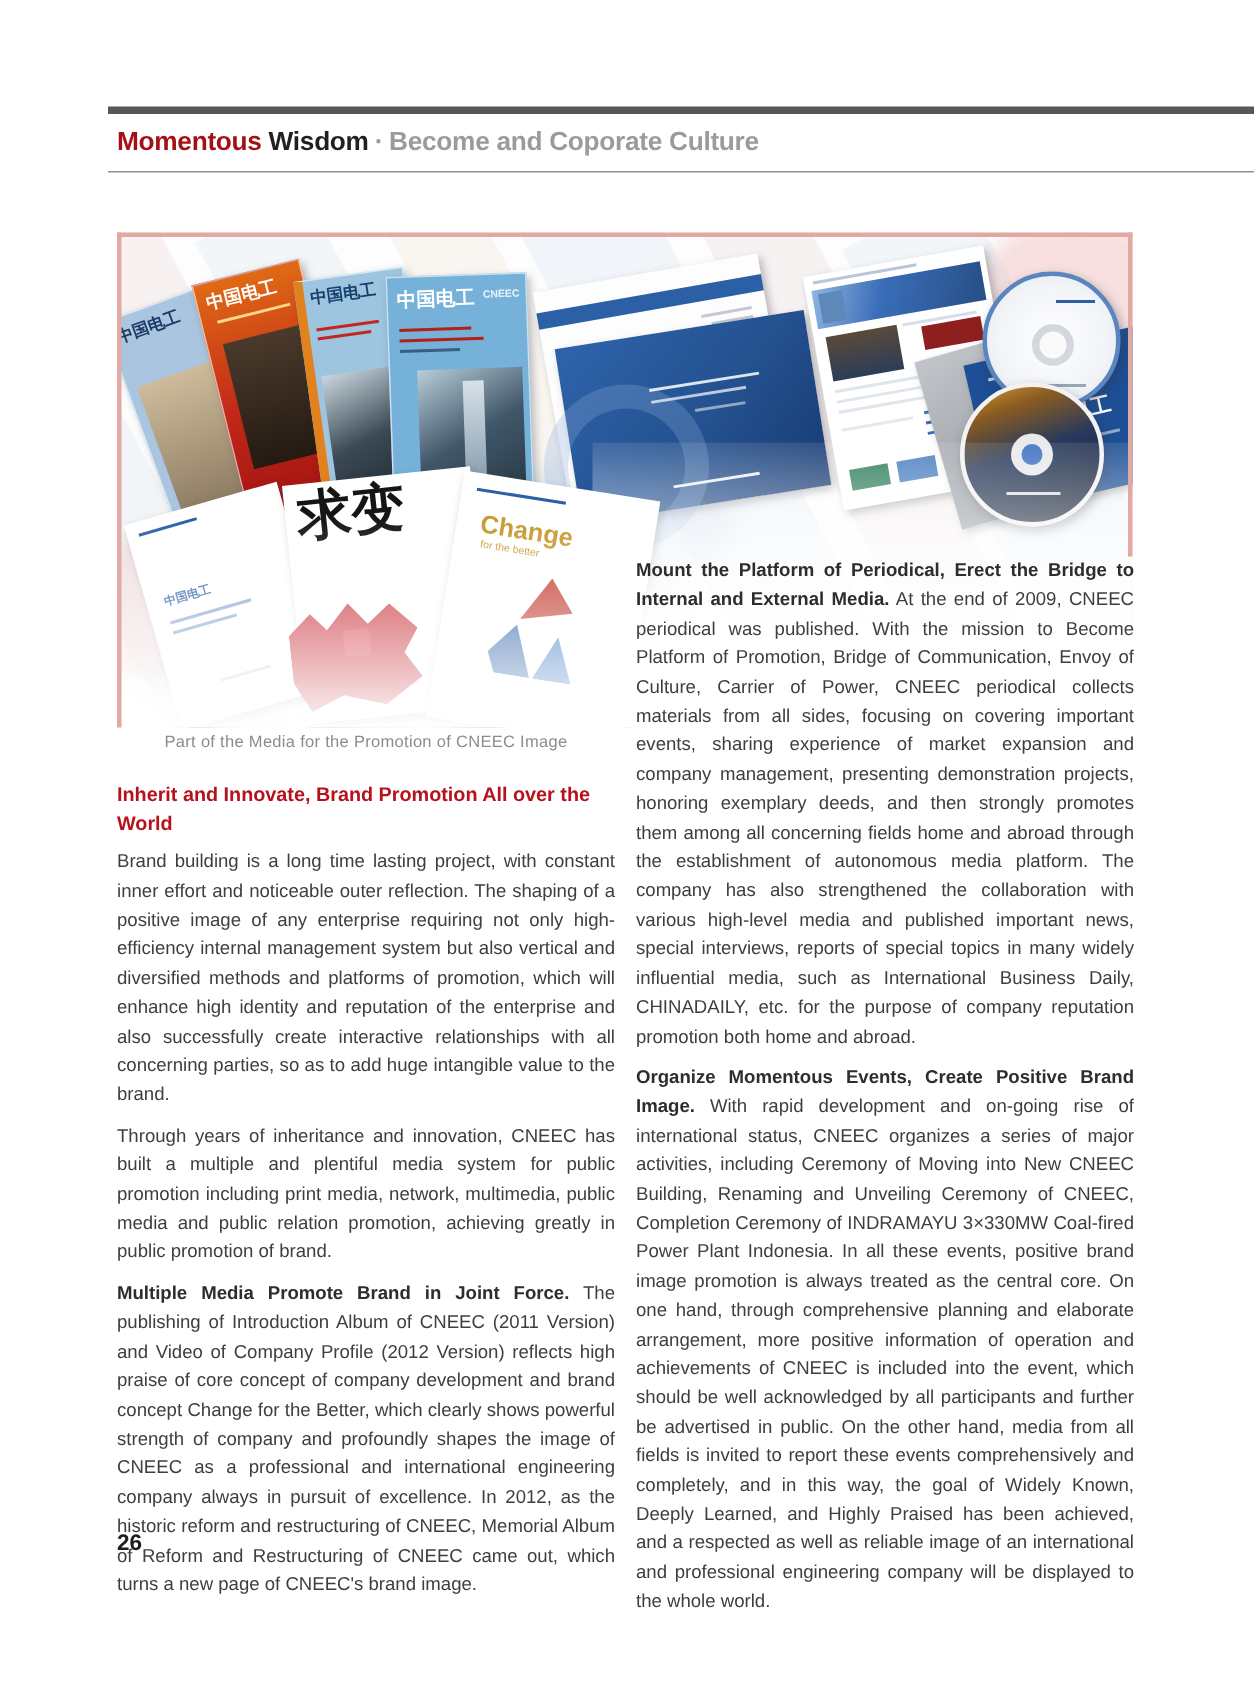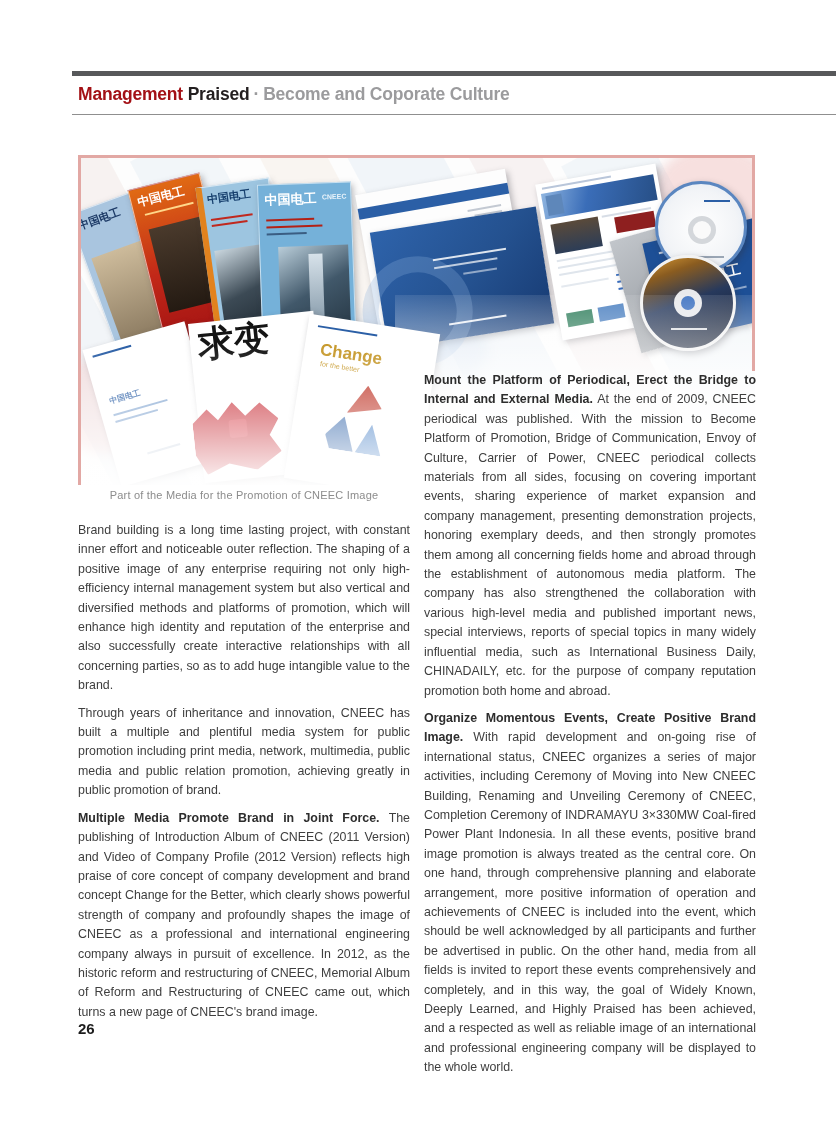--- a/index.html
+++ b/index.html
@@ -57,21 +57,21 @@
 
   
   .page-number{position:absolute;left:78px;top:1020px;font-size:15px;font-weight:bold;color:#1c1c1c;}
 </style>
 </head>
 <body>
 
 <div class="page">
 
   <div class="topbar"></div>
-  <div class="header-title"><span class="ht-red">Management</span><span class="ht-black">&nbsp;</span><span class="ht-black">Praised</span><span class="ht-sep">·</span><span class="ht-gray">Become and Coporate Culture</span>
+  <div class="header-title"><span class="ht-red">Momentous</span><span class="ht-black">&nbsp;</span><span class="ht-black">Wisdom</span><span class="ht-sep">·</span><span class="ht-gray">Become and Coporate Culture</span>
   </div>
   <div class="header-line"></div>
 
   <div class="photo">
 
     <div class="strip" style="left:-40px;top:-30px;width:70px;height:420px;background:#e9eef4;"></div>
     <div class="strip" style="left:60px;top:-60px;width:55px;height:460px;background:#f2e9e8;"></div>
     <div class="strip" style="left:160px;top:-40px;width:80px;height:480px;background:#eaf0f5;"></div>
     <div class="strip" style="left:280px;top:-70px;width:60px;height:500px;background:#f5efe7;"></div>
     <div class="strip" style="left:380px;top:-50px;width:85px;height:500px;background:#e8eef5;"></div>
@@ -181,20 +181,21 @@
     <div class="photo-fade"></div>
     <div class="photo-fade-right"></div>
   </div>
   <div class="photo-border-top"></div>
   <div class="photo-border-left"></div>
   <div class="photo-border-right"></div>
 
   <div class="caption">Part of the Media for the Promotion of CNEEC Image</div>
 
   <div class="col col-left">
+    <h2 class="section-heading">Inherit and Innovate, Brand Promotion All over the World</h2>
     <p><span class="lead"></span><span>Brand building is a long time lasting project, with constant inner effort and noticeable outer reflection. The shaping of a positive image of any enterprise requiring not only high-efficiency internal management system but also vertical and diversified methods and platforms of promotion, which will enhance high identity and reputation of the enterprise and also successfully create interactive relationships with all concerning parties, so as to add huge intangible value to the brand.</span></p>
     <p><span class="lead"></span><span>Through years of inheritance and innovation, CNEEC has built a multiple and plentiful media system for public promotion including print media, network, multimedia, public media and public relation promotion, achieving greatly in public promotion of brand.</span></p>
     <p><span class="lead">Multiple Media Promote Brand in Joint Force.</span><span> The publishing of Introduction Album of CNEEC (2011 Version) and Video of Company Profile (2012 Version) reflects high praise of core concept of company development and brand concept Change for the Better, which clearly shows powerful strength of company and profoundly shapes the image of CNEEC as a professional and international engineering company always in pursuit of excellence. In 2012, as the historic reform and restructuring of CNEEC, Memorial Album of Reform and Restructuring of CNEEC came out, which turns a new page of CNEEC's brand image.</span></p>
   </div>
 
   <div class="col col-right">
     <p><span class="lead">Mount the Platform of Periodical, Erect the Bridge to Internal and External Media.</span><span> At the end of 2009, CNEEC periodical was published. With the mission to Become Platform of Promotion, Bridge of Communication, Envoy of Culture, Carrier of Power, CNEEC periodical collects materials from all sides, focusing on covering important events, sharing experience of market expansion and company management, presenting demonstration projects, honoring exemplary deeds, and then strongly promotes them among all concerning fields home and abroad through the establishment of autonomous media platform. The company has also strengthened the collaboration with various high-level media and published important news, special interviews, reports of special topics in many widely influential media, such as International Business Daily, CHINADAILY, etc. for the purpose of company reputation promotion both home and abroad.</span></p>
     <p><span class="lead">Organize Momentous Events, Create Positive Brand Image.</span><span> With rapid development and on-going rise of international status, CNEEC organizes a series of major activities, including Ceremony of Moving into New CNEEC Building, Renaming and Unveiling Ceremony of CNEEC, Completion Ceremony of INDRAMAYU 3×330MW Coal-fired Power Plant Indonesia. In all these events, positive brand image promotion is always treated as the central core. On one hand, through comprehensive planning and elaborate arrangement, more positive information of operation and achievements of CNEEC is included into the event, which should be well acknowledged by all participants and further be advertised in public. On the other hand, media from all fields is invited to report these events comprehensively and completely, and in this way, the goal of Widely Known, Deeply Learned, and Highly Praised has been achieved, and a respected as well as reliable image of an international and professional engineering company will be displayed to the whole world.</span></p>
   </div>
 

